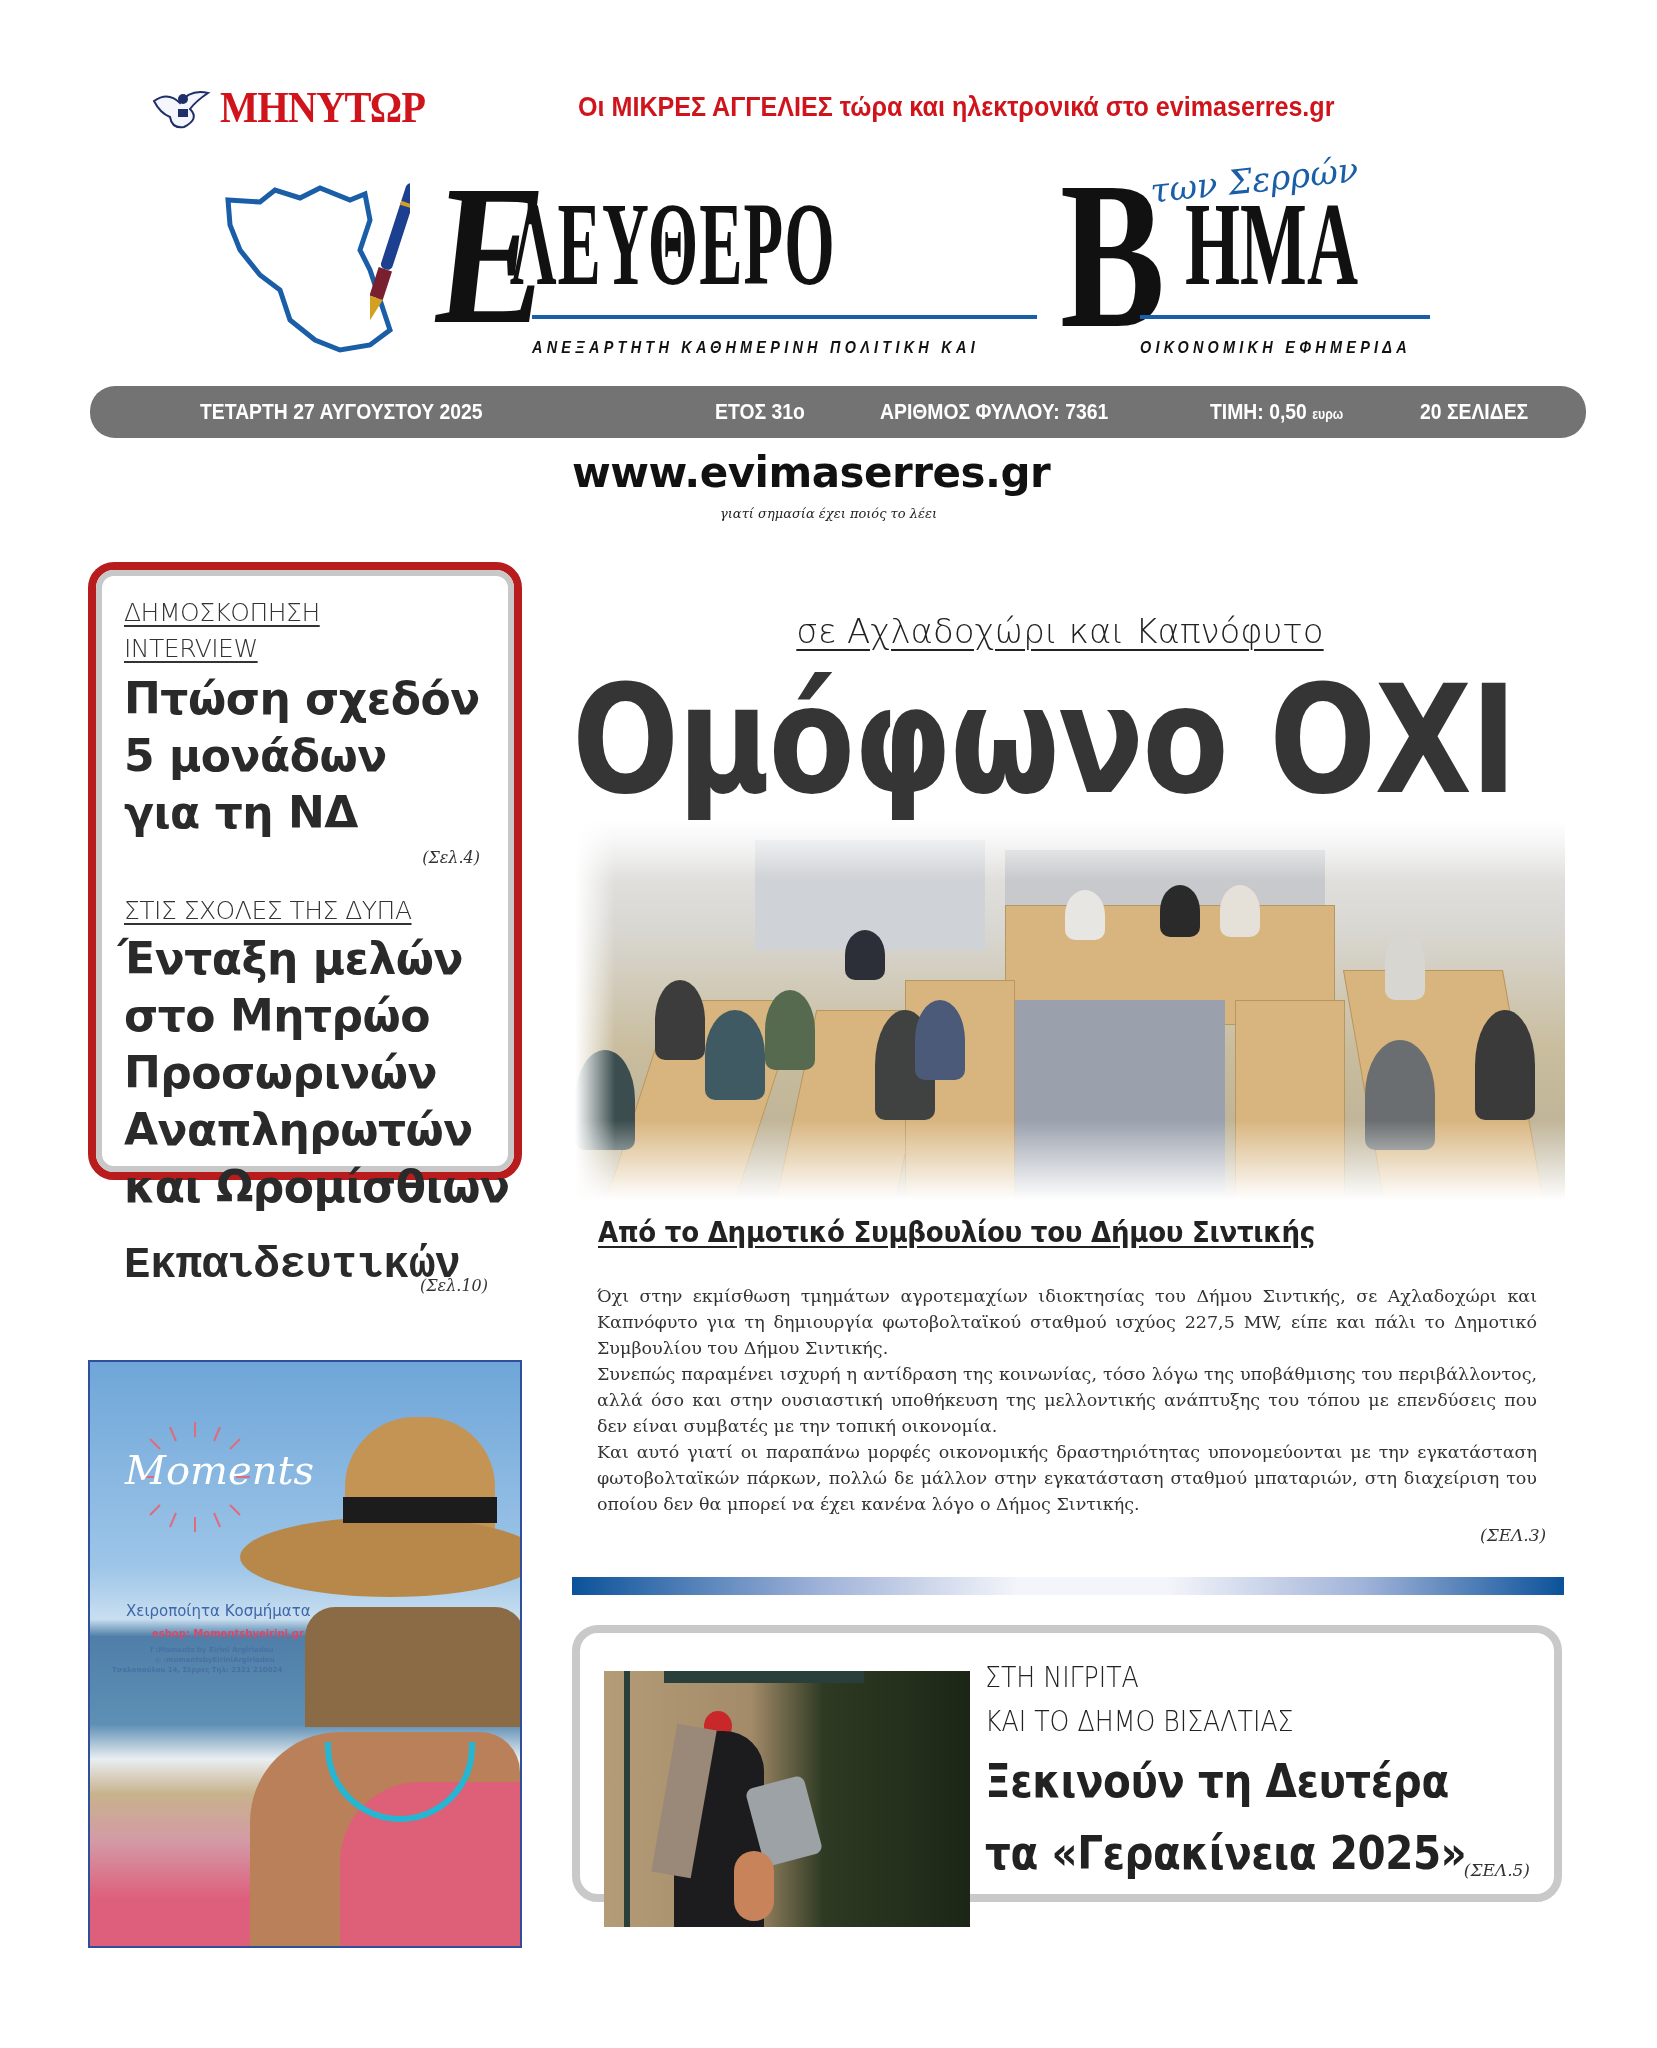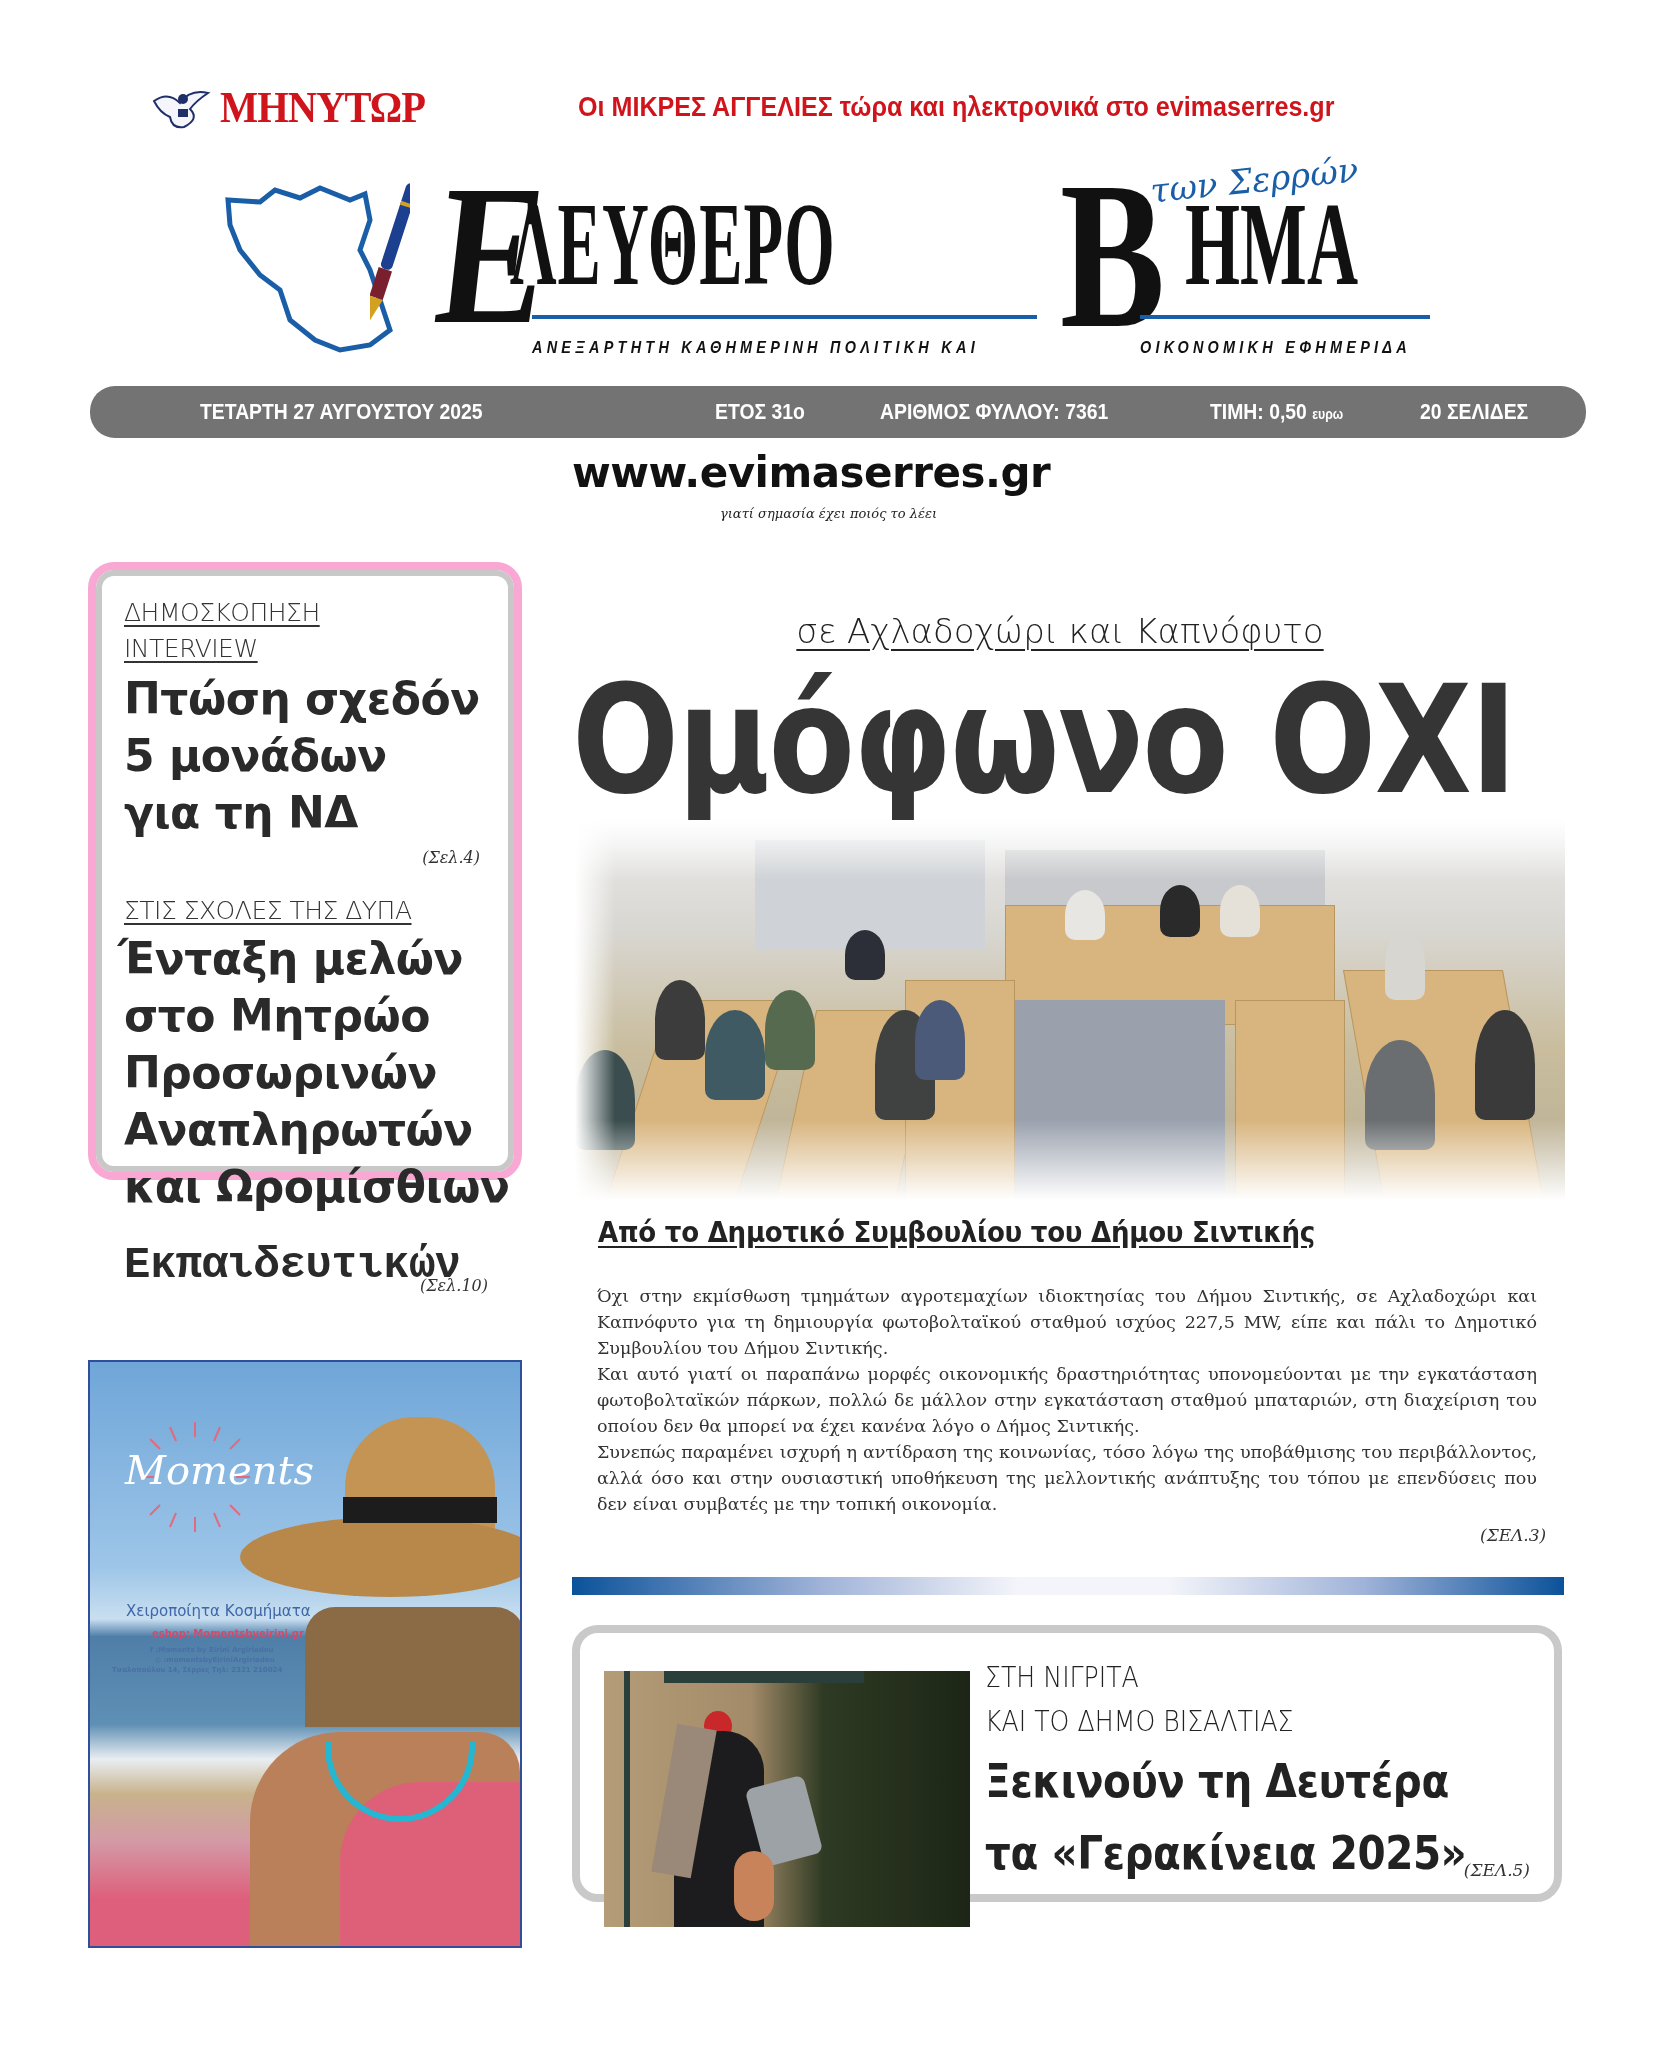--- a/index.html
+++ b/index.html
@@ -28,21 +28,21 @@
   
   .infobar { left: 90px; top: 386px; width: 1496px; height: 52px; background: #737373; color: #fff; font-family: "Liberation Sans", sans-serif; font-weight: bold; font-size: 22px; border-radius: 25px; }
   .infobar span { position: absolute; top: 13px; white-space: nowrap; transform: scaleX(0.88); transform-origin: left; }
   .infobar .small { font-size: 14px; }
 
   
   .site { left: 572px; top: 448px; font-family: "DejaVu Sans", sans-serif; font-weight: bold; font-size: 42px; color: #111; letter-spacing: -0.5px; }
   .site-tag { left: 720px; top: 506px; font-family: "DejaVu Serif", serif; font-style: italic; font-size: 13px; color: #222; }
 
   
-  .leftbox { left: 88px; top: 562px; width: 434px; height: 618px; border: 8px solid #f9a8d4; border-radius: 26px; background: #fff; }
+  .leftbox { left: 88px; top: 562px; width: 434px; height: 618px; border: 8px solid #b91c1c; border-radius: 26px; background: #fff; }
   .leftbox-inner { position: absolute; left: 0; top: 0; right: 0; bottom: 0; border: 6px solid #c8c8c8; border-radius: 18px; }
   .kicker { position: absolute; left: 22px; font-family: "DejaVu Sans", sans-serif; font-size: 25px; font-weight: 300; color: #333; text-decoration: underline; text-underline-offset: 4px; white-space: nowrap; letter-spacing: -0.5px; }
   .lb-head { position: absolute; left: 22px; font-family: "DejaVu Sans", sans-serif; font-weight: bold; color: #2a2a2a; line-height: 57px; font-size: 44px; white-space: nowrap; letter-spacing: -0.5px; }
   .pageref { position: absolute; font-family: "DejaVu Serif", serif; font-style: italic; font-size: 16px; color: #333; }
 
   
   .ad { left: 88px; top: 1360px; width: 434px; height: 588px; border: 2px solid #2f4f9a; overflow: hidden;
         background: linear-gradient(180deg, #6fa6d8 0%, #9dc5e8 35%, #c9dff0 44%, #4f7fa8 47%, #5e8fb4 62%, #e9eef2 68%, #c8b28c 74%, #d39aa6 82%, #de5f7c 92%, #de5f7c 100%); }
   .hat { position: absolute; left: 150px; top: 55px; width: 300px; height: 190px; }
   .hat-crown { position: absolute; left: 105px; top: 0; width: 150px; height: 120px; background: #c49454; border-radius: 70px 70px 10px 10px; }
@@ -222,22 +222,22 @@
   <div class="person" style="left:790px;top:220px;width:70px;height:110px;background:#6a6e70;"></div>
   <div class="person" style="left:900px;top:190px;width:60px;height:110px;background:#3a3a3a;"></div>
   <div class="fadeT"></div>
     <div class="fadeB"></div>
     <div class="fadeL"></div>
 </div>
 <div class="abs caption">Από το Δημοτικό Συμβουλίου του Δήμου Σιντικής</div>
 
 <div class="abs body-text">
   <p>Όχι στην εκμίσθωση τμημάτων αγροτεμαχίων ιδιοκτησίας του Δήμου Σιντικής, σε Αχλαδοχώρι και Καπνόφυτο για τη δημιουργία φωτοβολταϊκού σταθμού ισχύος 227,5 MW, είπε και πάλι το Δημοτικό Συμβουλίου του Δήμου Σιντικής.</p>
+  <p>Συνεπώς παραμένει ισχυρή η αντίδραση της κοινωνίας, τόσο λόγω της υποβάθμισης του περιβάλλοντος, αλλά όσο και στην ουσιαστική υποθήκευση της μελλοντικής ανάπτυξης του τόπου με επενδύσεις που δεν είναι συμβατές με την τοπική οικονομία.</p>
   <p>Και αυτό γιατί οι παραπάνω μορφές οικονομικής δραστηριότητας υπονομεύονται με την εγκατάσταση φωτοβολταϊκών πάρκων, πολλώ δε μάλλον στην εγκατάσταση σταθμού μπαταριών, στη διαχείριση του οποίου δεν θα μπορεί να έχει κανένα λόγο ο Δήμος Σιντικής.</p>
-  <p>Συνεπώς παραμένει ισχυρή η αντίδραση της κοινωνίας, τόσο λόγω της υποβάθμισης του περιβάλλοντος, αλλά όσο και στην ουσιαστική υποθήκευση της μελλοντικής ανάπτυξης του τόπου με επενδύσεις που δεν είναι συμβατές με την τοπική οικονομία.</p>
 </div>
 <div class="abs sel3">(ΣΕΛ.3)</div>
 <div class="abs grad-rule"></div>
 
 <div class="abs botbox">
   <div class="bot-photo">
     <div style="position:absolute;left:100px;top:40px;width:28px;height:30px;background:#c8282a;border-radius:50%;"></div>
     <div style="position:absolute;left:70px;top:60px;width:90px;height:200px;background:#1c1c1e;border-radius:40px 40px 0 0;"></div>
     <div style="position:absolute;left:60px;top:55px;width:40px;height:150px;background:#9a8878;transform:rotate(10deg);"></div>
     <div style="position:absolute;left:150px;top:110px;width:60px;height:80px;background:#9da2a6;border-radius:8px;transform:rotate(-15deg);"></div>

